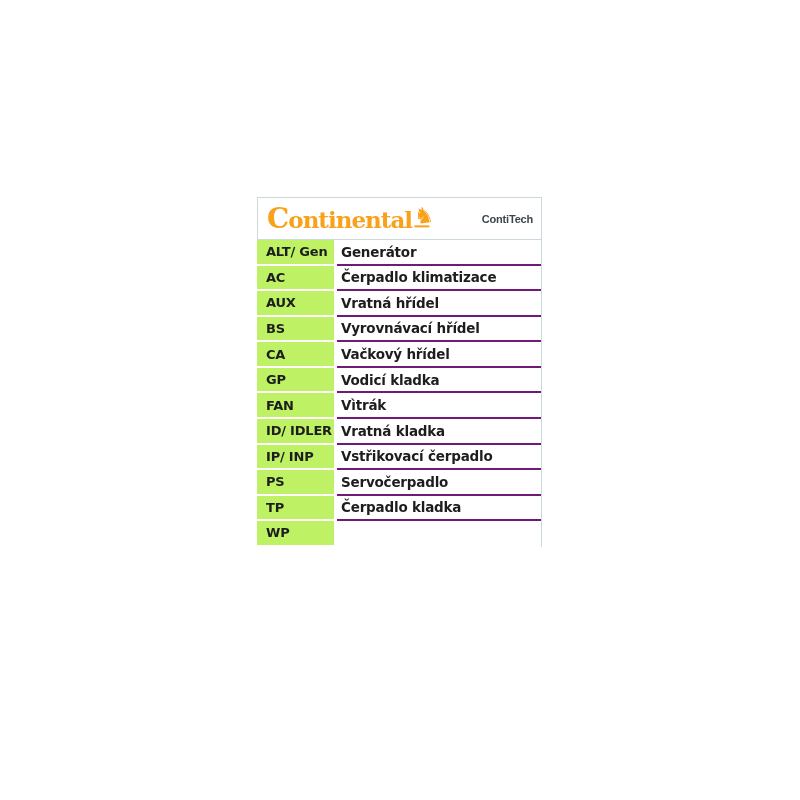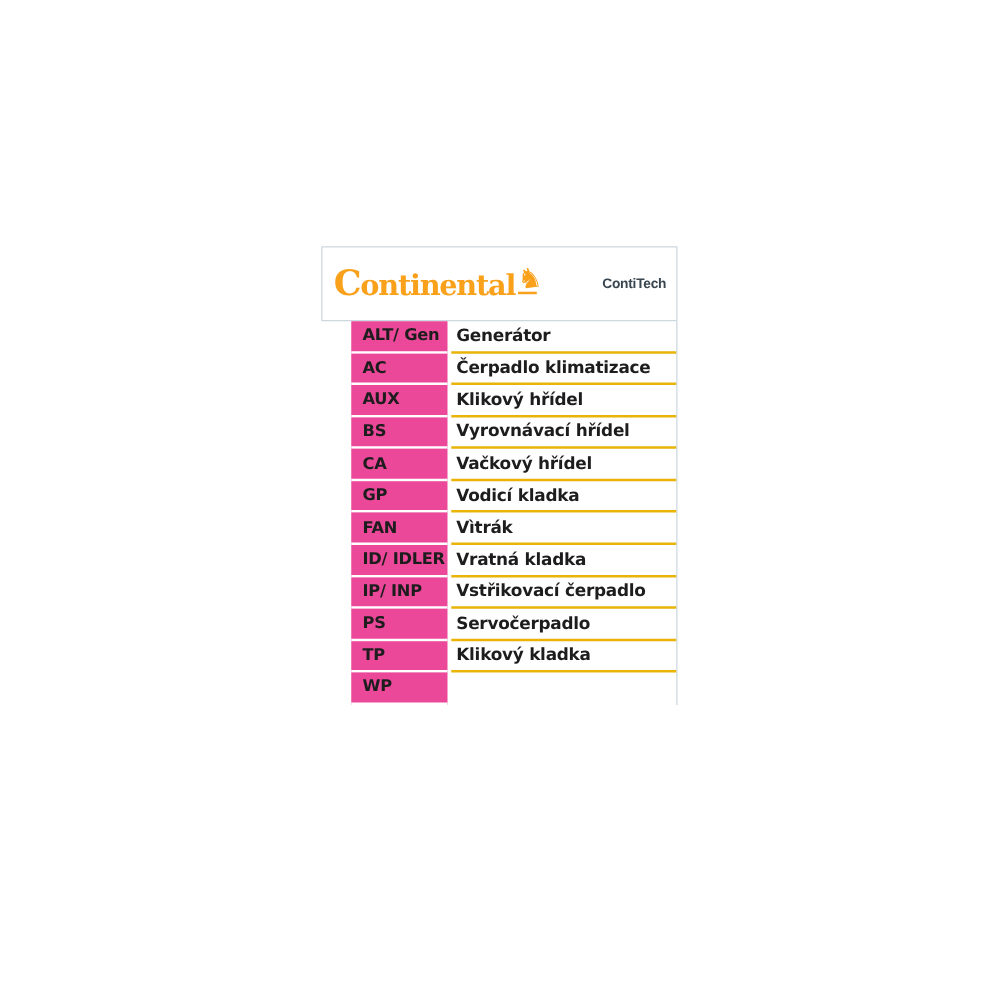--- a/index.html
+++ b/index.html
@@ -19,21 +19,21 @@
   .legend {
     position: absolute;
     left: 257px;
     top: 197px;
     width: 285px;
   }
 
   
   .brand-header {
     box-sizing: border-box;
-    height: 60px;
+    height: 43px;
     border: 1px solid #ccd7de;
     background: #ffffff;
     display: flex;
     align-items: center;
     justify-content: space-between;
     padding: 0 8px 0 9px;
   }
   .logo {
     display: flex;
     align-items: center;
@@ -82,37 +82,36 @@
   .rows {
     border-right: 1px solid #ccd8e0;
   }
   .row {
     display: flex;
     height: 25.57px;
   }
   .abbr-cell {
     box-sizing: border-box;
     width: 77px;
-    background: #ec4899;
+    background: #bef264;
     border-bottom: 2px solid #ffffff;
     display: flex;
     align-items: center;
     padding-left: 9px;
     font-weight: bold;
     font-size: 13px;
     letter-spacing: -0.2px;
     color: #1d1d1d;
     white-space: nowrap;
-    margin-left: 24px;
   }
   .desc-cell {
     box-sizing: border-box;
     flex: 1;
     margin-left: 3px;
-    border-bottom: 2px solid #eab308;
+    border-bottom: 2px solid #701a75;
     display: flex;
     align-items: center;
     padding-left: 4px;
     font-weight: bold;
     font-size: 13.5px;
     letter-spacing: -0.2px;
     color: #1d1d1d;
     white-space: nowrap;
   }
 </style>
@@ -135,21 +134,21 @@
     <div class="desc-cell">Generátor</div>
   </div>
 
   <div class="row">
     <div class="abbr-cell">AC</div>
     <div class="desc-cell">Čerpadlo klimatizace</div>
   </div>
 
   <div class="row">
     <div class="abbr-cell">AUX</div>
-    <div class="desc-cell">Klikový hřídel</div>
+    <div class="desc-cell">Vratná hřídel</div>
   </div>
 
   <div class="row">
     <div class="abbr-cell">BS</div>
     <div class="desc-cell">Vyrovnávací hřídel</div>
   </div>
 
   <div class="row">
     <div class="abbr-cell">CA</div>
     <div class="desc-cell">Vačkový hřídel</div>
@@ -177,21 +176,21 @@
   </div>
 
 
   <div class="row">
     <div class="abbr-cell">PS</div>
     <div class="desc-cell">Servočerpadlo</div>
   </div>
 
   <div class="row">
     <div class="abbr-cell">TP</div>
-    <div class="desc-cell">Klikový kladka</div>
+    <div class="desc-cell">Čerpadlo kladka</div>
   </div>
 
   <div class="row">
     <div class="abbr-cell">WP</div>
   </div>
 </div>
 
 </div>
 
 </body></html>

